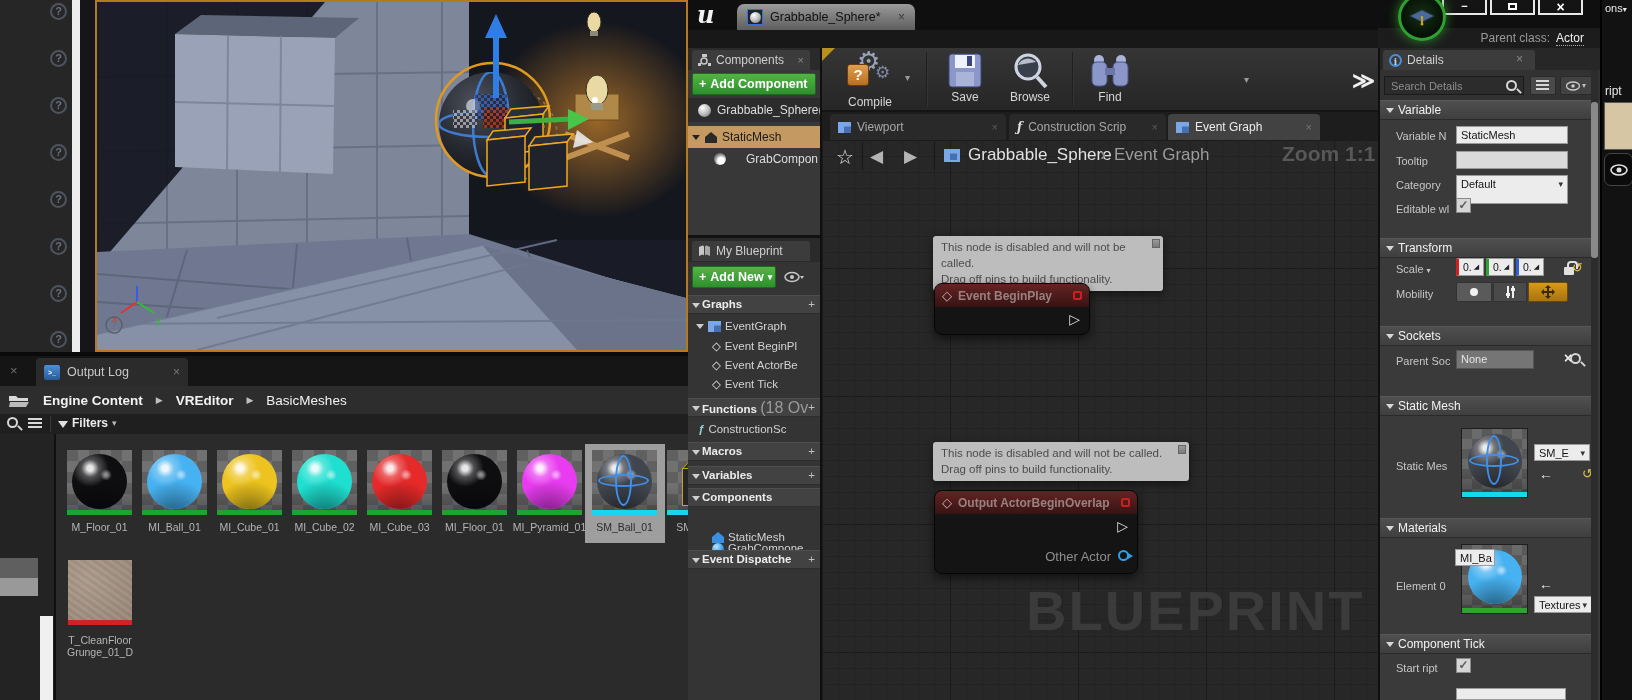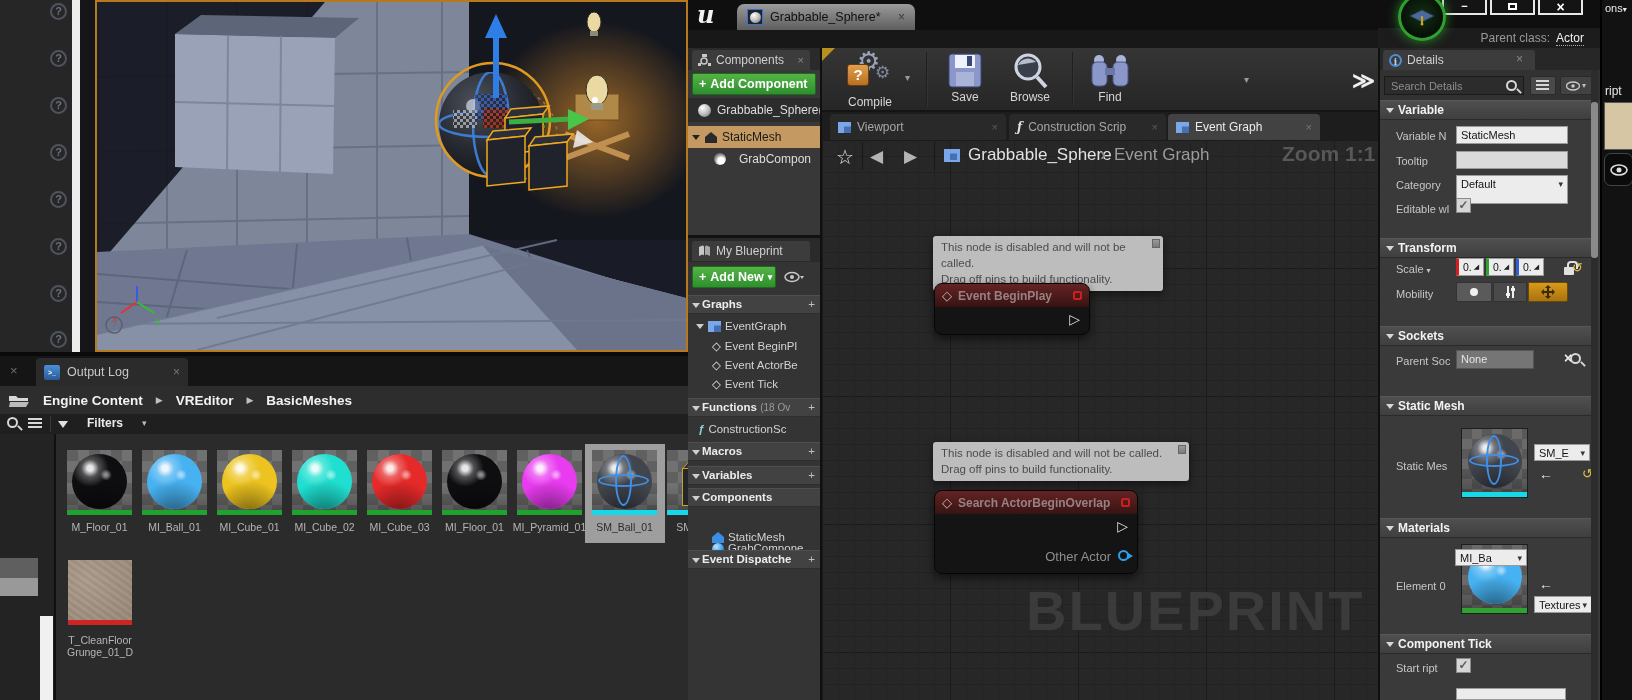--- a/index.html
+++ b/index.html
@@ -68,21 +68,21 @@
 .node{position:absolute;background:rgba(19,19,19,.93);border:1px solid #060606;border-radius:8px;box-shadow:0 4px 10px rgba(0,0,0,.55)}
 .nhead{height:23px;border-radius:7px 7px 0 0;background:linear-gradient(#642323,#371313);display:flex;align-items:center;gap:6px;padding:0 7px}
 .ndiamond{color:#cdb8b8;font-size:13px;line-height:1}
 .ntitle{color:#998080;font-weight:bold;font-size:12px;white-space:nowrap}
 .nstop{width:9px;height:9px;border:2.5px solid #cc2020;border-radius:2px;margin-left:auto}
 .npin{position:absolute;color:#dcdcdc;font-size:14px;line-height:1}
 .bluepin{position:absolute;width:11px;height:11px;border:2.5px solid #2f9fe8;border-radius:50%}
 .bluepin::after{content:"";position:absolute;left:8px;top:1px;border-left:5px solid #2f9fe8;border-top:3px solid transparent;border-bottom:3px solid transparent}
 
 .sect{position:absolute;left:1380px;width:211px;height:20px;background:linear-gradient(#4f4f4f,#3f3f3f);
-  border-top:1px solid #585858;border-bottom:1px solid #2a2a2a;color:#f2f2f2;font-weight:bold;font-size:12px;line-height:18px;padding-left:18px}
+  border-top:1px solid #585858;border-bottom:1px solid #2a2a2a;color:#f2f2f2;font-weight:normal;font-size:12px;line-height:18px;padding-left:18px}
 .sect::before{content:"";position:absolute;left:6px;top:7px;border-left:4px solid transparent;border-right:4px solid transparent;border-top:5px solid #d8d8d8}
 .dlab{position:absolute;left:1396px;width:58px;color:#c6c6c6;font-size:11px;white-space:nowrap;overflow:hidden}
 .fld{position:absolute;background:#ececec;color:#141414;font-size:11px;line-height:17px;padding:0 4px;white-space:nowrap;overflow:hidden;border:1px solid #9a9a9a}
 .fld .dd{float:right;color:#333;font-size:9px}
 .scf{position:absolute;width:28px;height:18px;background:#ececec;border:1px solid #9a9a9a;color:#141414;
   font-size:10.5px;line-height:16px;padding-left:4px;display:flex;align-items:center;gap:2px}
 .diag{font-size:7px;color:#222}
 .mobbtn{position:absolute;height:20px;display:flex;align-items:center;justify-content:center}
 .reset{color:#e0c040;font-size:13px}
 .thumb-d{position:absolute;width:67px;height:70px;overflow:hidden;border:1px solid #1e1e1e;
@@ -262,27 +262,27 @@
   </div>
   <div class="abs" style="left:0;top:386px;width:688px;height:28px;background:#2d2d2d;display:flex;align-items:center;gap:13px;padding-left:8px">
     <svg width="22" height="15">
       <path d="M1,3 h7 l2,2 h10 v3 h-19 z" fill="#d8d8d8"></path>
         <path d="M2,9 h19 l-3,5 h-17 z" fill="#bcbcbc"></path>
     </svg>
     <span style="color:#f2f2f2;font-weight:bold;font-size:13.5px">Engine Content</span>
     <span style="color:#c0c0c0;font-size:9px">▶</span>
     <span style="color:#f2f2f2;font-weight:bold;font-size:13.5px">VREditor</span>
     <span style="color:#c0c0c0;font-size:9px">▶</span>
-    <span style="color:#f2f2f2;font-weight:bold;font-size:13.5px">BasicMeshes</span>
+    <span style="color:#f2f2f2;font-weight:normal;font-size:13.5px">BasicMeshes</span>
   </div>
   <div class="abs" style="left:0;top:414px;width:688px;height:20px;background:#1f1f1f">
     <span class="mag abs" style="left:7px;top:3px"></span>
     <span class="lines-icon abs" style="left:28px;top:4px"></span>
     <span class="abs" style="left:50px;top:2px;width:1px;height:16px;background:#3a3a3a"></span>
-    <span class="abs" style="left:58px;top:2px;display:flex;align-items:center;gap:19px">
+    <span class="abs" style="left:58px;top:2px;display:flex;align-items:center;gap:4px">
       <span class="funnel"></span>
       <span style="color:#ececec;font-weight:bold;font-size:12px">Filters</span>
       <span style="color:#bbb;font-size:9px">▾</span>
     </span>
     
   </div>
   <div class="abs" style="left:56px;top:434px;width:632px;height:266px;background:#2b2b2b"></div>
   <div class="abs" style="left:0;top:434px;width:56px;height:266px;background:#232323">
     <div class="abs" style="left:0;top:124px;width:38px;height:20px;background:#5f5f5f"></div>
     <div class="abs" style="left:0;top:144px;width:38px;height:18px;background:#999"></div>
@@ -438,21 +438,21 @@
     </div>
     <div class="abs" style="left:0;top:50px;width:132px;height:24px;background:#2c2c2c;display:flex;align-items:center;gap:6px;padding-left:10px">
       <span class="orb" style="width:13px;height:13px;flex:0 0 13px"></span>
       <span style="white-space:nowrap;overflow:hidden;color:#ddd">Grabbable_Sphere(</span>
     </div>
     <div class="abs" style="left:0;top:78px;width:132px;height:22px;background:#c49a62;display:flex;align-items:center;gap:5px;padding-left:4px;color:#1a1a1a">
       <span style="width:0;height:0;border-top:5px solid #222;border-left:4px solid transparent;border-right:4px solid transparent"></span>
       <span class="house" style="color:#2a2a2a"></span>
       <span style="font-size:12px">StaticMesh</span>
     </div>
-    <div class="abs" style="left:0;top:100px;width:132px;height:22px;display:flex;align-items:center;gap:13px;padding-left:26px">
+    <div class="abs" style="left:0;top:100px;width:132px;height:22px;display:flex;align-items:center;gap:20px;padding-left:26px">
       <span class="orb" style="width:12px;height:12px;flex:0 0 12px;background:radial-gradient(circle at 60% 65%,#fff 0 30%,#8a8a8a 60%,#4a4a4a)"></span>
       <span style="white-space:nowrap;overflow:hidden;color:#ddd">GrabCompon</span>
     </div>
   </div>
   <div class="abs" style="left:688px;top:235px;width:132px;height:3px;background:#121212"></div>
 
   
   <div class="abs" style="left:688px;top:238px;width:132px;height:462px;background:#343434">
     <div style="height:24px;background:#2a2a2a"></div>
     <div class="ptab" style="left:4px;top:3px;width:118px">
@@ -486,21 +486,21 @@
       <span>Event BeginPl</span>
     </div>
   <div class="mbitem" style="top:356px;padding-left:24px">
       <span style="color:#e0e0e0">◇</span>
       <span>Event ActorBe</span>
     </div>
   <div class="mbitem" style="top:375px;padding-left:24px">
       <span style="color:#e0e0e0">◇</span>
       <span>Event Tick</span>
     </div>
-  <div class="mbsect" style="top:398px"><span>Functions</span> <span style="font-weight:normal;color:#9a9a9a;font-size:10px">(18 Ov</span><span class="mbplus">+</span></div>
+  <div class="mbsect" style="top:398px"><span>Functions</span> <span style="font-weight:normal;color:#9a9a9a;font-size:16px">(18 Ov</span><span class="mbplus">+</span></div>
   <div class="mbitem" style="top:420px;padding-left:10px">
       <span style="color:#8fd0d0;font-style:italic;font-weight:bold">ƒ</span>
       <span>ConstructionSc</span>
     </div>
   <div class="mbsect" style="top:442px"><span>Macros</span><span class="mbplus">+</span></div>
   <div class="mbsect" style="top:466px"><span>Variables</span><span class="mbplus">+</span></div>
   <div class="mbsect" style="top:488px"><span>Components</span></div>
   <div class="mbitem" style="top:539px;padding-left:24px">
       <span class="orb blue" style="width:12px;height:12px;flex:0 0 12px"></span>
       <span>GrabCompone</span>
@@ -605,21 +605,21 @@
 
     <div class="tip" style="left:111px;top:302px;width:256px">
       <div>This node is disabled and will not be called.</div>
         <div>Drag off pins to build functionality.</div>
       <span class="tipico"></span>
     </div>
 
     <div class="node" style="left:112px;top:350px;width:204px;height:84px">
       <div class="nhead">
         <span class="ndiamond">◇</span>
-        <span class="ntitle">Search ActorBeginOverlap</span>
+        <span class="ntitle">Output ActorBeginOverlap</span>
         <span class="nstop"></span>
       </div>
       <span class="npin" style="right:9px;top:28px">▷</span>
       <span class="abs" style="right:26px;top:58px;color:#8e8e8e;font-size:13px">Other Actor</span>
       <span class="bluepin" style="right:8px;top:59px"></span>
     </div>
 
     <div class="abs" style="left:204px;top:438px;font-size:56px;font-weight:800;letter-spacing:2px;color:#3b3b3b">BLUEPRINT</div>
   </div>
 
@@ -721,21 +721,21 @@
 
   
   <div class="sect" style="top:518px"><span>Materials</span></div>
   <div class="dlab" style="top:580px">Element 0</div>
   <div class="thumb-d" style="left:1461px;top:544px">
     <div class="ballc" style="left:6px;top:5px;width:54px;height:54px;background:#47b2f1">
         <div class="shade"></div>
       </div>
     <div class="bbar" style="background:#2fa32f"></div>
   </div>
-  <div class="fld" style="left:1455px;top:549px;width:72px;height:17px"><span>MI_Ba</span><span class="dd">▾</span></div>
+  <div class="fld" style="left:1455px;top:549px;width:40px;height:17px"><span>MI_Ba</span><span class="dd">▾</span></div>
   <span class="abs" style="left:1539px;top:576px;color:#e8e8e8;font-size:14px;font-weight:bold">←</span>
   <span class="mag abs" style="left:1562px;top:579px"></span>
   <div class="fld" style="left:1534px;top:596px;width:58px;height:17px"><span>Textures</span><span class="dd">▾</span></div>
 
   
   <div class="sect" style="top:634px"><span>Component Tick</span></div>
   <div class="dlab" style="top:662px">Start ript</div>
   <div class="chk abs" style="left:1456px;top:658px">✓</div>
   <div class="fld" style="left:1456px;top:688px;width:110px;height:12px"></div>
 

